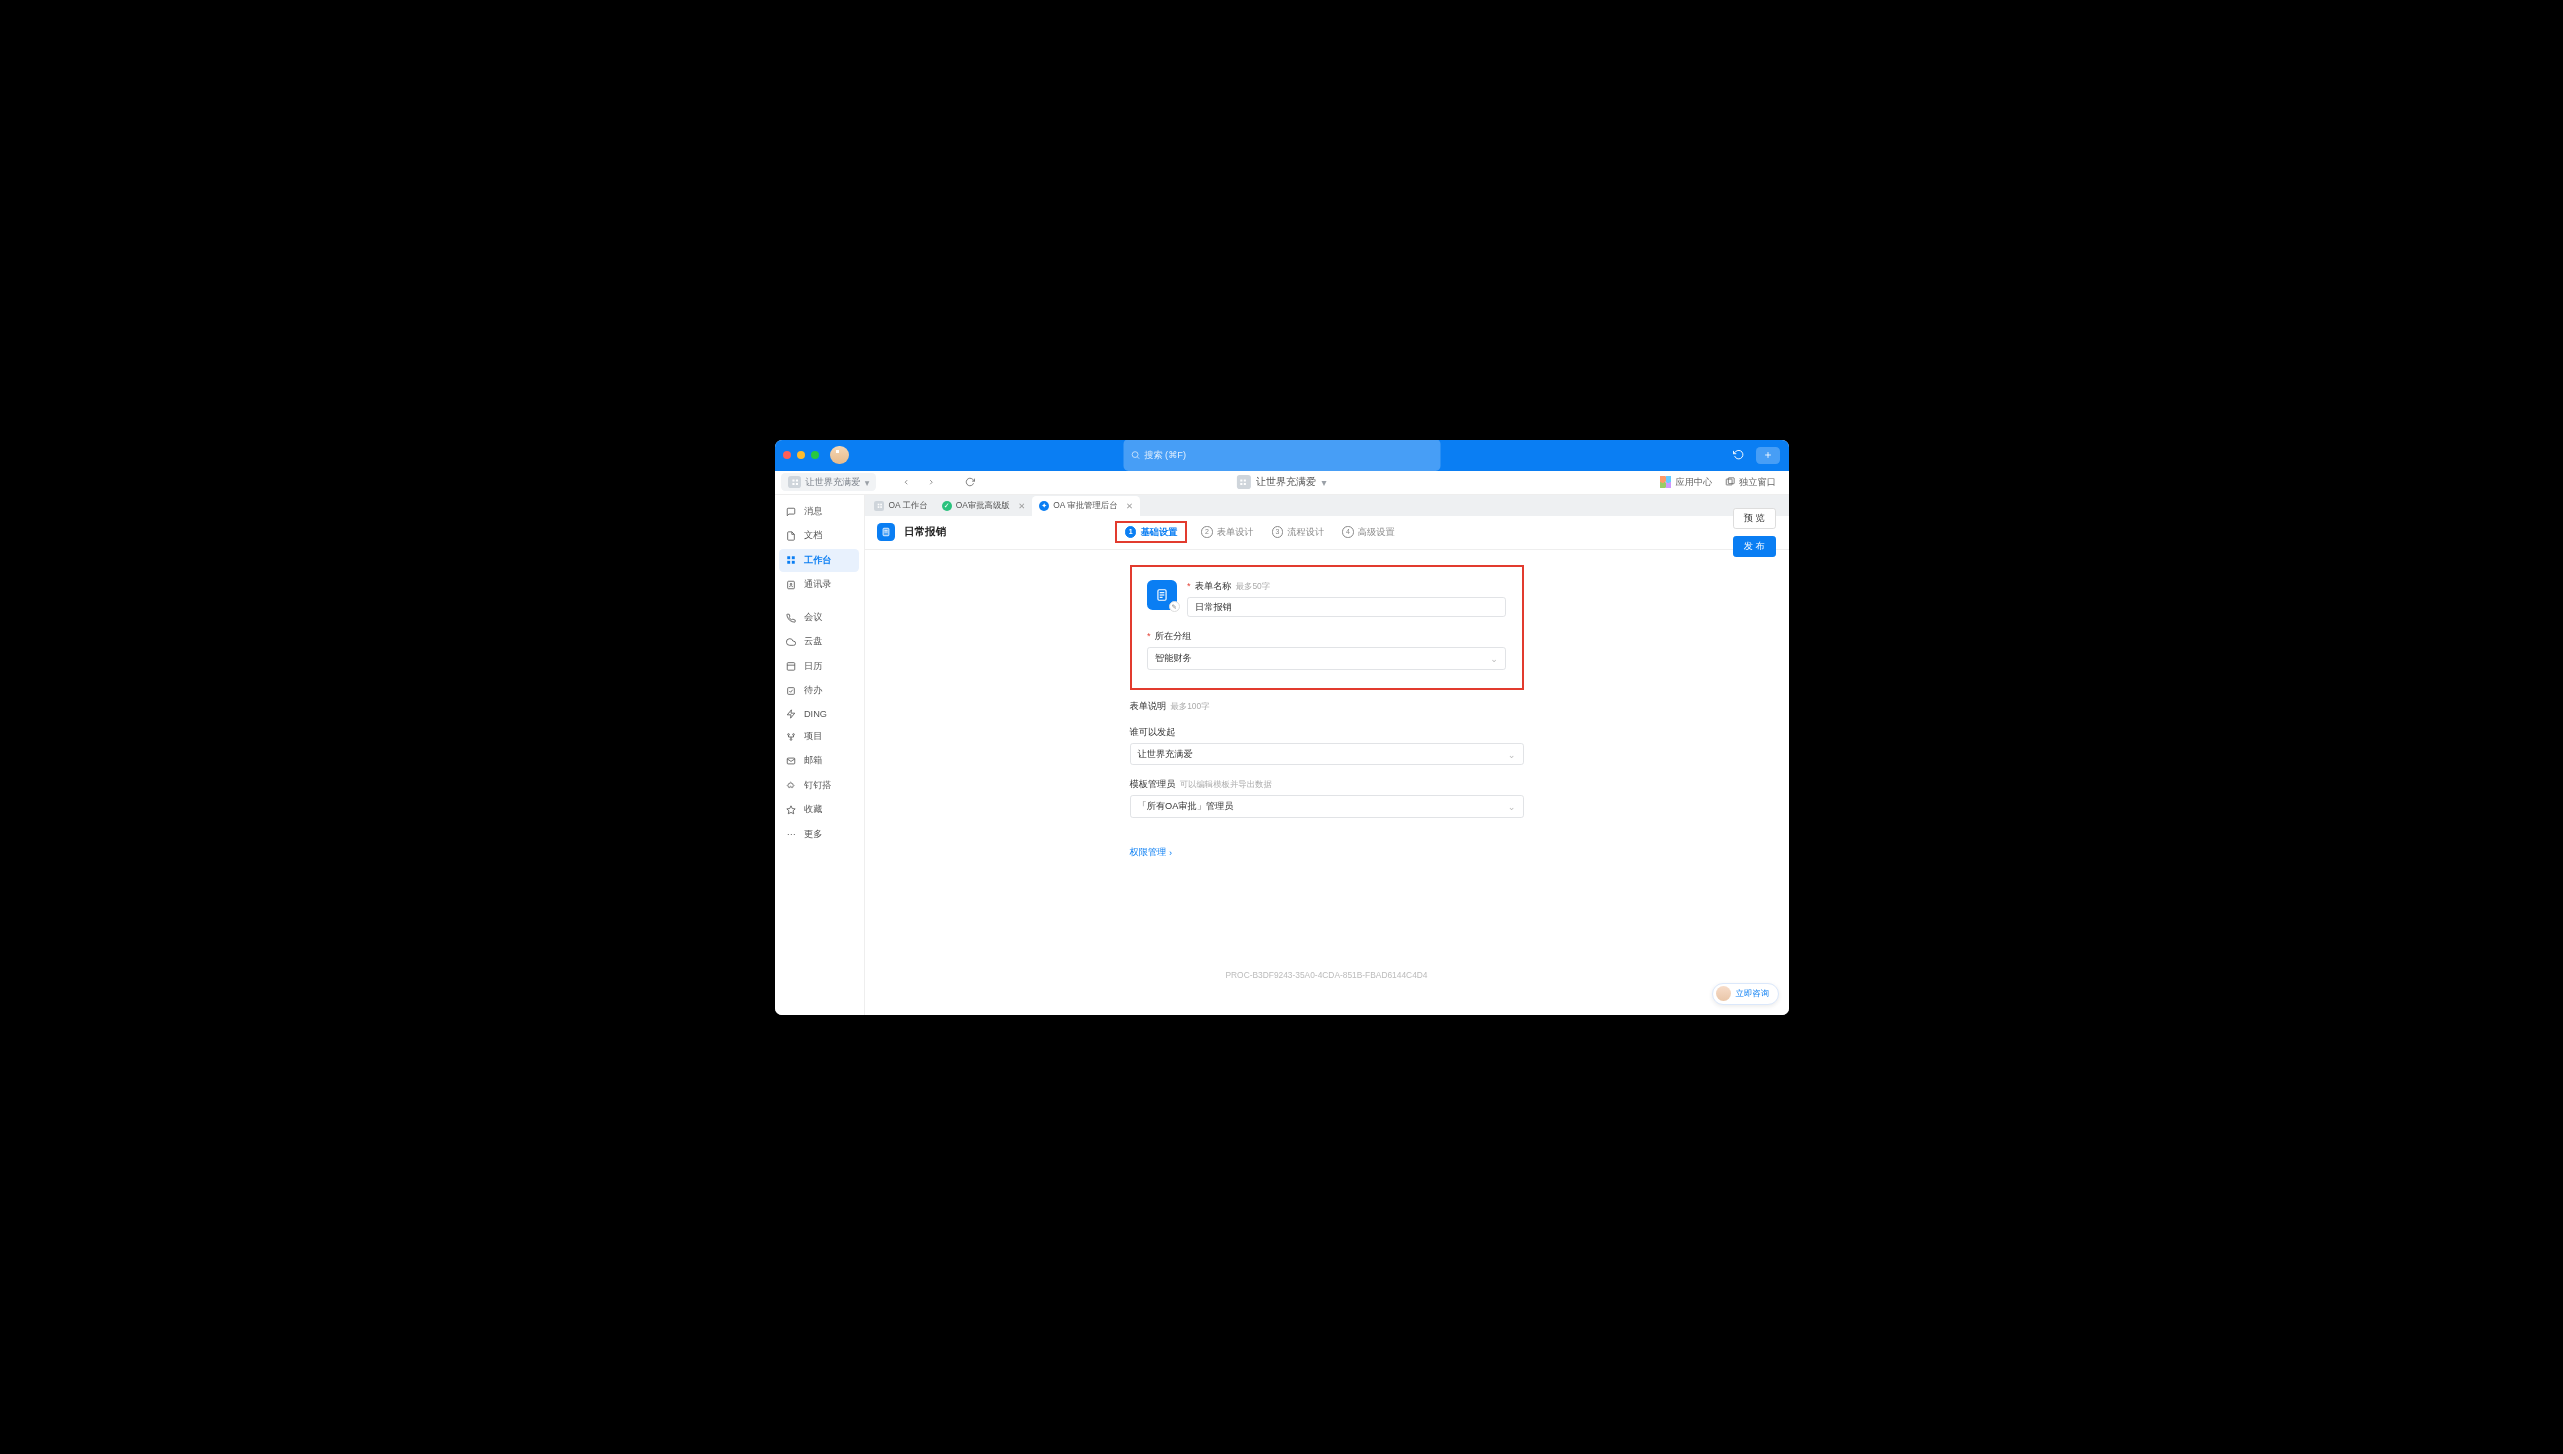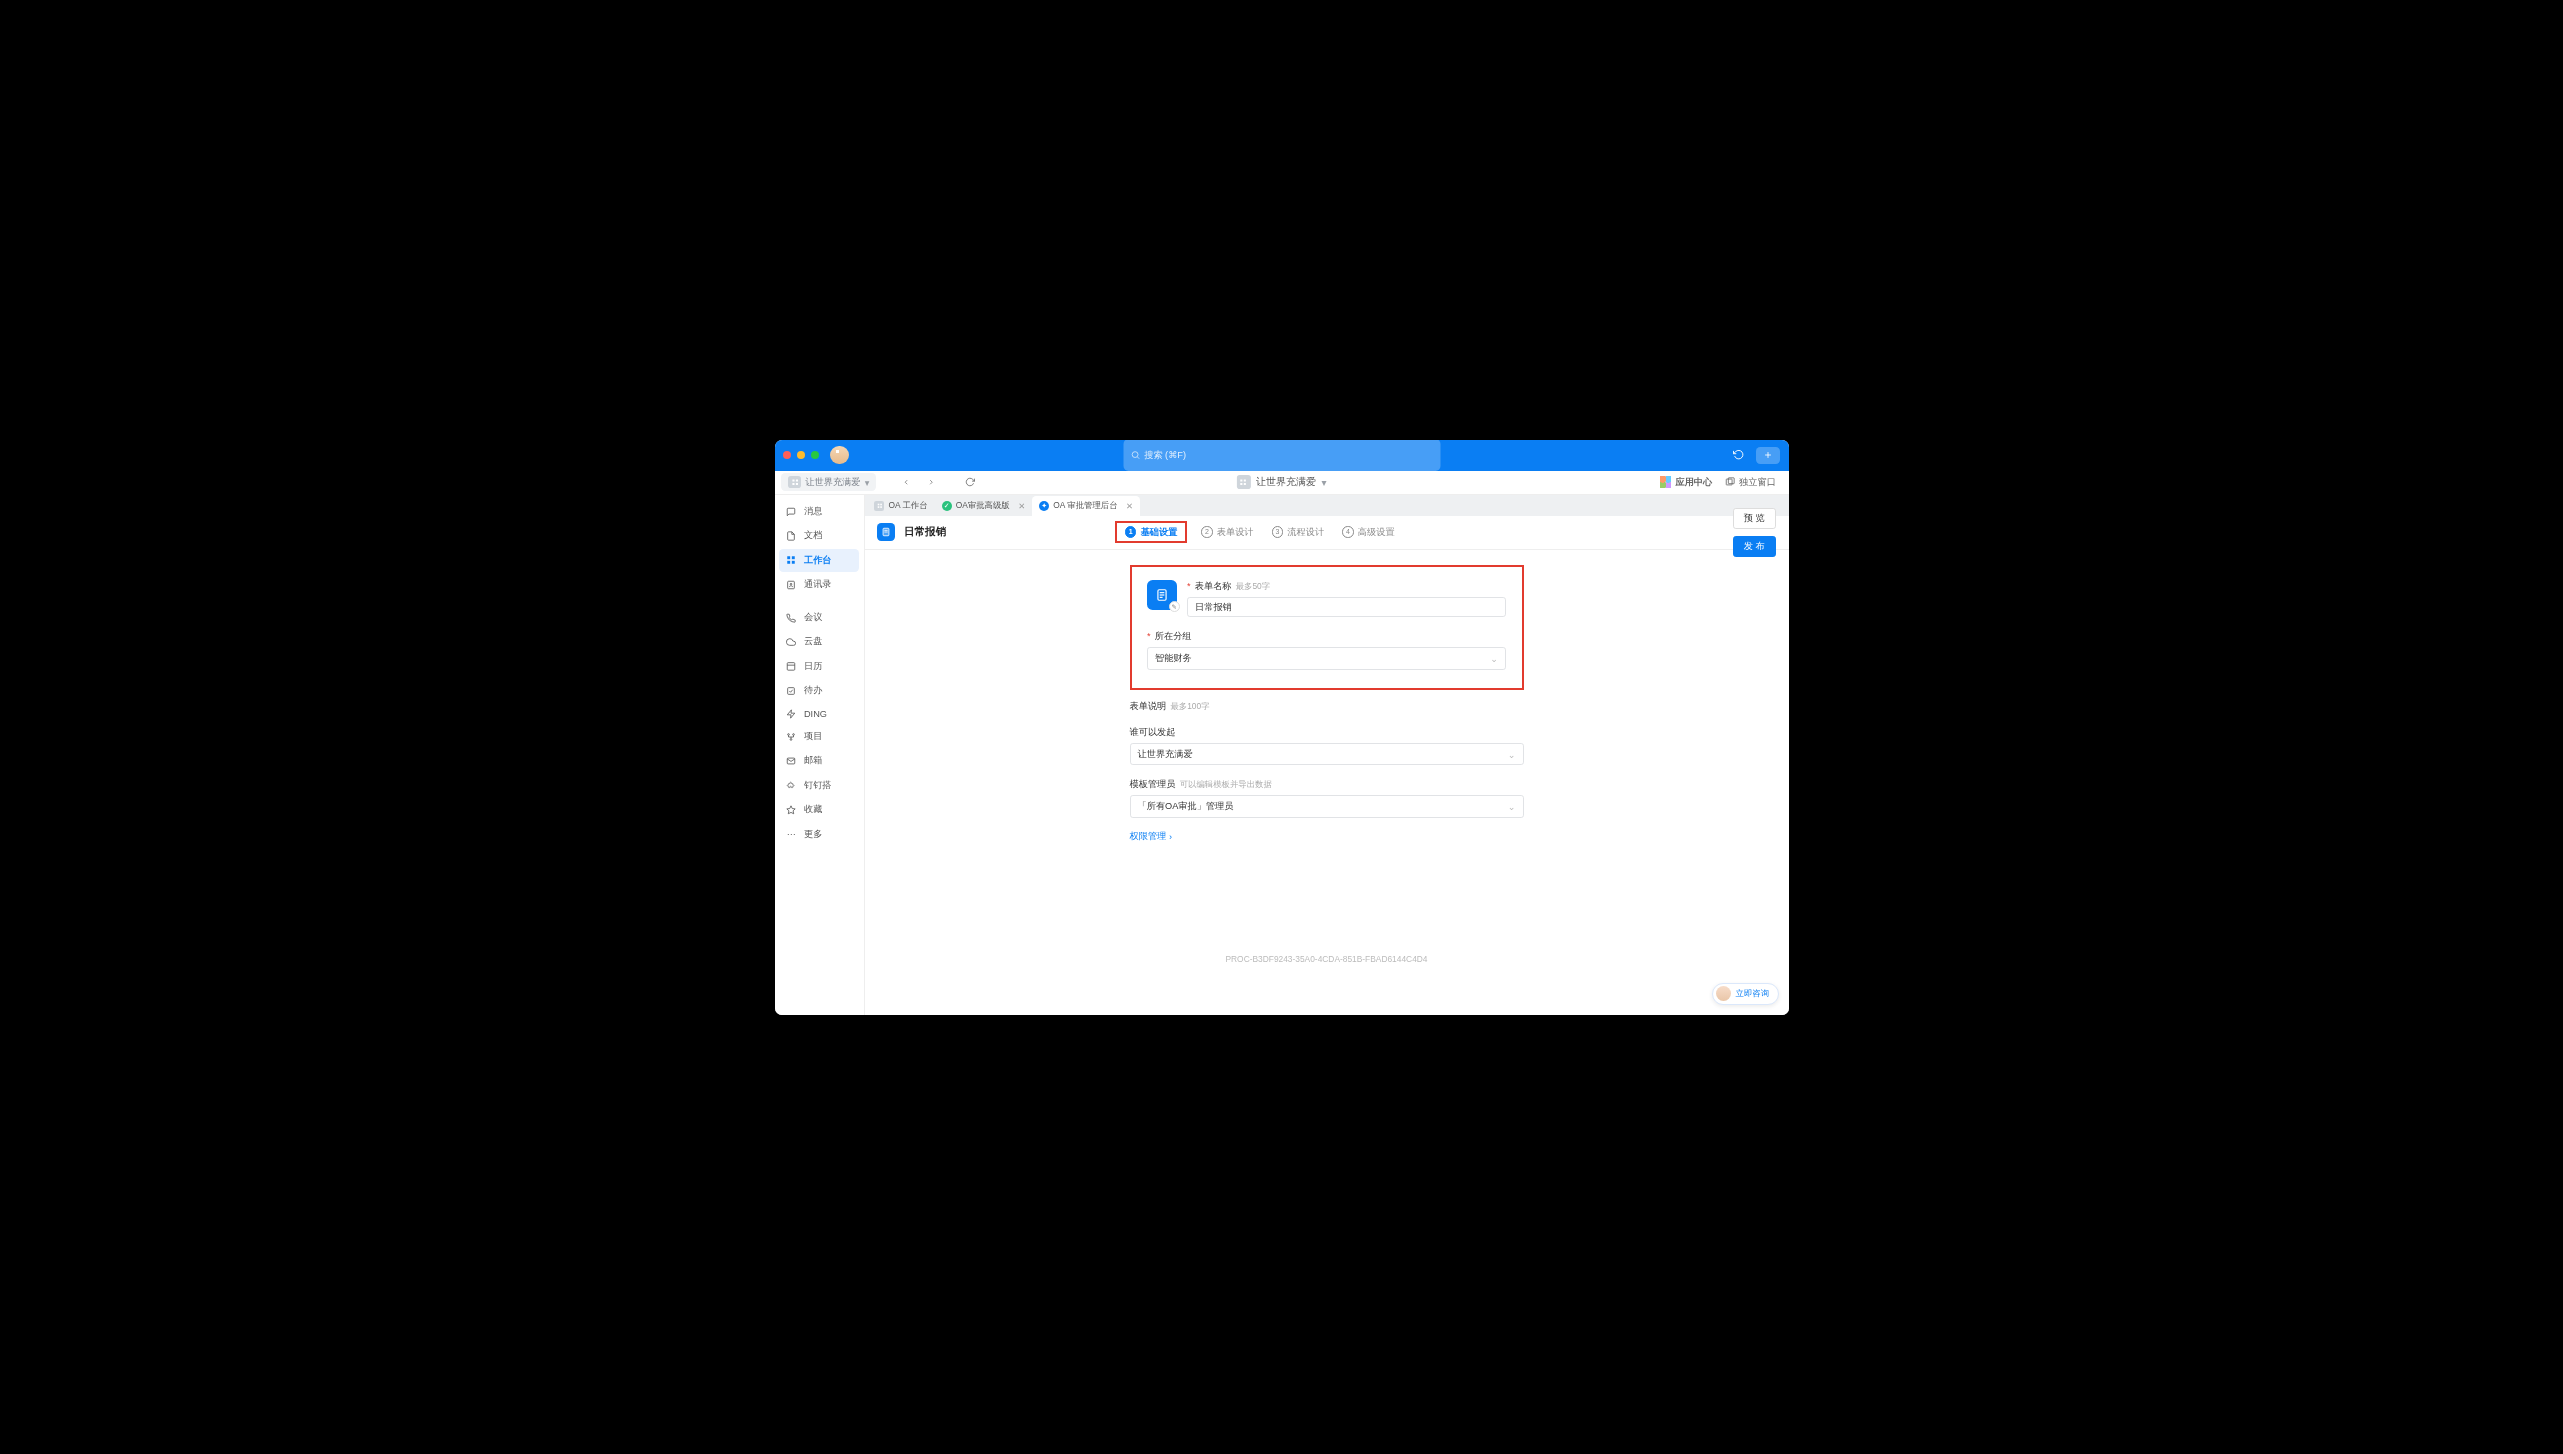--- a/index.html
+++ b/index.html
@@ -60,21 +60,21 @@
   .workspace-switch .ws-icon{width:12.7px;height:12.7px;border-radius:2.8px;background:#cfd5db;display:flex;align-items:center;justify-content:center;color:#fff;font-size:7px;}
   .nav-arrows{display:flex;gap:14px;margin-left:15.5px;color:#666;}
   .nav-arrow{width:11.3px;text-align:center;cursor:pointer;}
   .refresh{margin-left:17px;color:#666;cursor:pointer;}
   .tool-title{
     position:absolute;left:50%;transform:translateX(-50%);
     display:flex;align-items:center;gap:5.6px;color:#555;font-size:10px;
   }
   .tool-title .app-badge{width:14px;height:14px;border-radius:2.8px;background:#cfd5db;display:flex;align-items:center;justify-content:center;color:#fff;font-size:8.4px;}
   .toolbar-right{margin-left:auto;display:flex;gap:12.7px;align-items:center;color:#666;}
-  .toolbar-right .appcenter{display:flex;gap:4.2px;align-items:center;font-weight:bold;}
+  .toolbar-right .appcenter{display:flex;gap:4.2px;align-items:center;}
   .appcenter-icon{width:11.3px;height:11.3px;position:relative;}
   .appcenter-icon::before{content:"";position:absolute;inset:0;background:
      radial-gradient(circle at 25% 25%, #f96 0 30%, transparent 31%),
      radial-gradient(circle at 75% 25%, #6cf 0 30%, transparent 31%),
      radial-gradient(circle at 25% 75%, #9c6 0 30%, transparent 31%),
      radial-gradient(circle at 75% 75%, #c9f 0 30%, transparent 31%);}
   .popout{display:flex;gap:4.2px;align-items:center;}
 
   
   .main{flex:1;display:flex;min-height:0;}
@@ -124,21 +124,21 @@
   .label-line{display:flex;align-items:center;gap:4.2px;margin-bottom:4.2px;}
   .req{color:#e23b2e;}
   .lbl{color:#333;font-size:9.2px;}
   .hint{color:#aaa;font-size:8.4px;}
   .input, .select, .textarea{
     width:100%;border:0.7px solid #e1e3e6;border-radius:2.8px;background:#fff;padding:4.2px 7px;font-size:9.2px;color:#333;
   }
   .select{display:flex;align-items:center;justify-content:space-between;cursor:pointer;height:22.5px;}
   .textarea{height:42px;resize:none;}
   .chev{color:#bbb;}
-  .link{color:#0a7ef3;display:inline-flex;align-items:center;gap:2.8px;cursor:pointer;font-size:9.2px;}
+  .link{color:#0a7ef3;display:inline-flex;align-items:center;gap:2.8px;cursor:pointer;font-size:9.2px;margin-top:16px;}
   .footer-id{color:#bbb;text-align:center;font-size:8.4px;padding:5.6px 0 7px;}
 
   
   .consult{
     position:absolute;right:10px;bottom:10px;display:flex;align-items:center;gap:4.2px;
     border:0.7px solid #dbe8fb;background:#fff;border-radius:14px;padding:2.1px 8.4px 2.1px 2.8px;color:#0a7ef3;font-size:8.4px;
     box-shadow:0 1.4px 4.2px rgba(0,0,0,0.08);
   }
   .consult .face{width:15.5px;height:15.5px;border-radius:50%;background:linear-gradient(#f7dcc9,#e9c6a8);}
   svg{display:block;}

